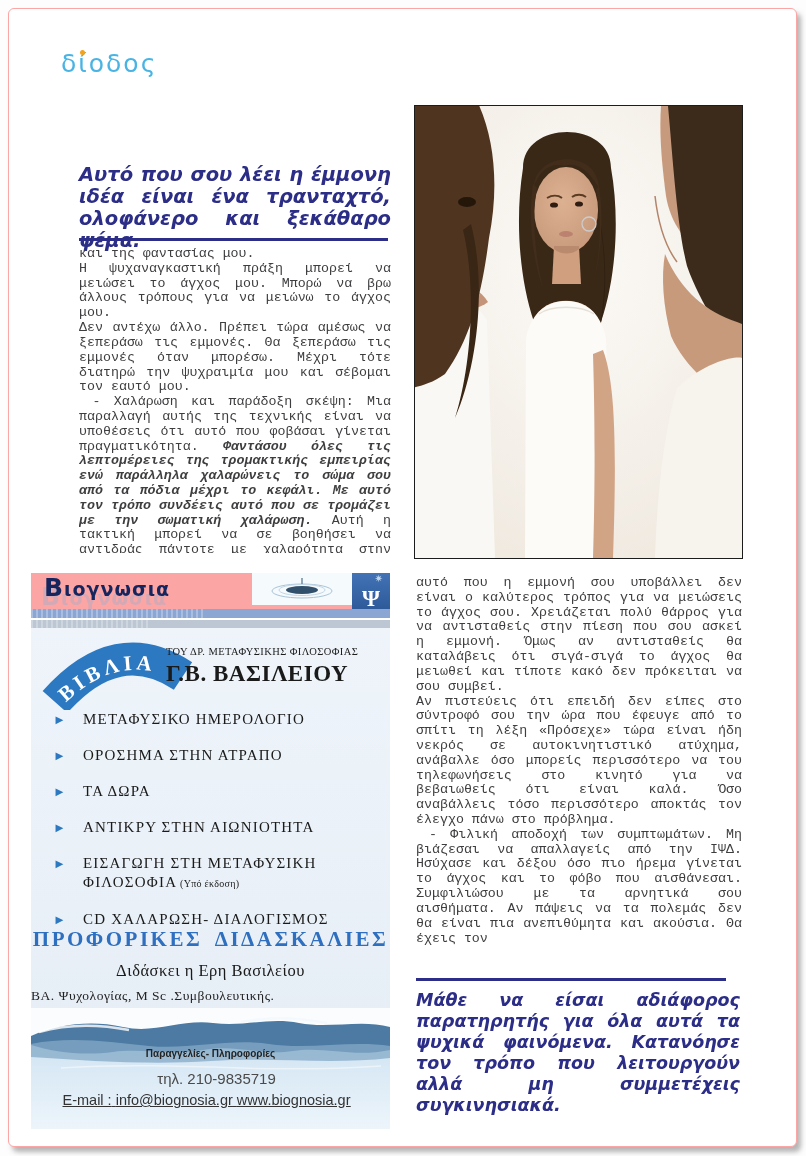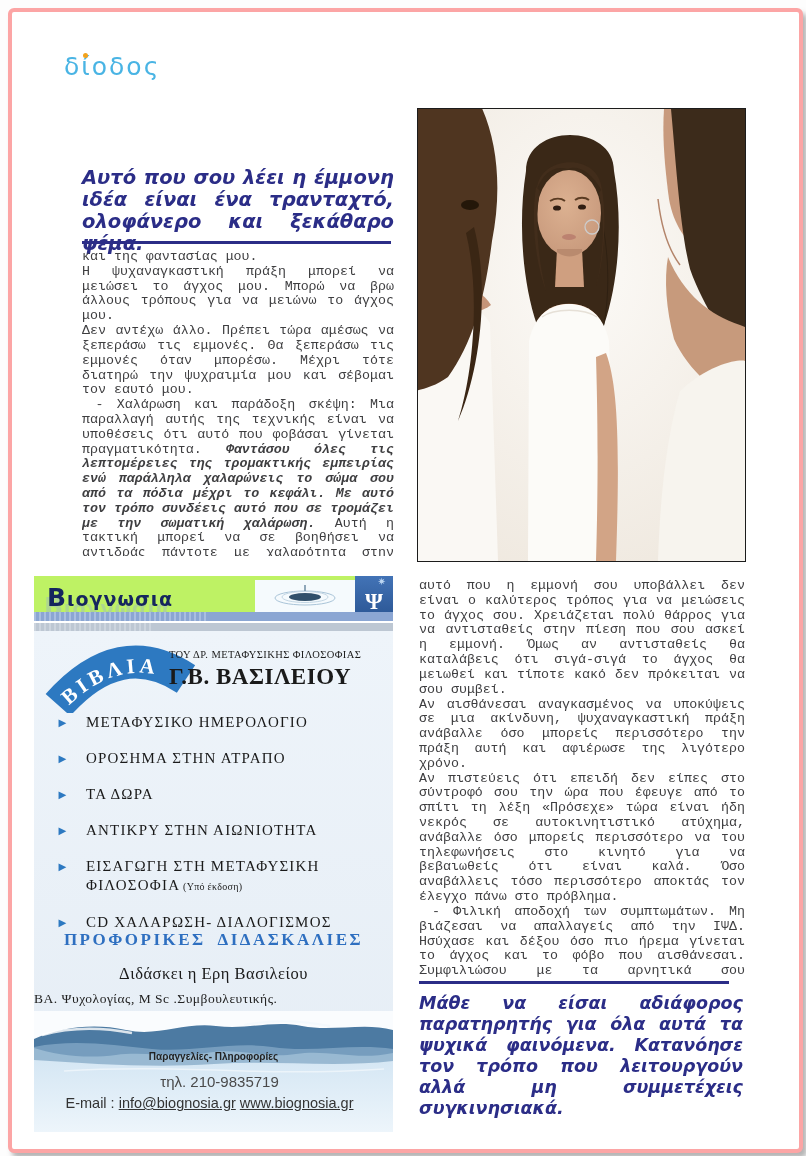--- a/index.html
+++ b/index.html
@@ -1,19 +1,19 @@
 <!DOCTYPE html>
 <html><head>
 <meta charset="utf-8">
 <style>
   html,body{margin:0;padding:0;background:#ffffff;}
   .stage{position:relative;width:806px;height:1156px;background:#fdfdfd;overflow:hidden;
          font-family:"DejaVu Sans",sans-serif;}
   .page{position:absolute;left:8px;top:8px;width:787px;height:1137px;background:#ffffff;
-        border:4px solid #fca5a5;border-radius:6px;box-shadow:4px 5px 5px rgba(110,110,110,.5);}
+        border:1px solid #fca5a5;border-radius:6px;box-shadow:4px 5px 5px rgba(110,110,110,.5);}
 
   
   .logo{position:absolute;left:52px;top:40px;font-size:25px;color:#49b4e4;letter-spacing:2px;}
   .logo-dot{position:absolute;left:19px;top:1px;width:5px;height:5px;border-radius:50%;background:#f2a21c;}
 
   
   .headline{position:absolute;left:70px;top:155px;width:312px;color:#2b2d87;
             font-size:19.5px;font-weight:bold;font-style:italic;line-height:1.13;text-align:justify;}
   .rule{position:absolute;height:2.5px;background:#2b2d87;}
   .rule-left{left:70px;top:229px;width:309px;}
@@ -30,21 +30,21 @@
   .callout{position:absolute;left:407px;top:981px;width:324px;color:#2b2d87;
            font-size:17.5px;font-weight:bold;font-style:italic;line-height:1.2;text-align:justify;}
 
   
   .photo{position:absolute;left:405px;top:96px;width:327px;height:452px;border:1.5px solid #1c1c1c;
          background:#f6f2ec;overflow:hidden;}
   .photo svg{display:block;width:100%;height:100%;}
 
   
   .ad{position:absolute;left:22px;top:564px;width:359px;height:556px;overflow:hidden;}
-  .ad-header{position:relative;height:36px;background:#bef264;display:flex;align-items:flex-end;}
+  .ad-header{position:relative;height:36px;background:#fca5a5;display:flex;align-items:flex-start;}
   .ad-brand{margin-left:13px;font-weight:bold;font-size:19px;color:#15265e;letter-spacing:1px;
             text-shadow:-3px 9px 0 rgba(150,176,208,.40);}
   .ad-brand::first-letter{font-size:25px;}
   .ad-ripple{margin-left:auto;width:100px;height:32px;background:#f5fafd;}
   .ad-psi{position:relative;width:38px;height:36px;background:linear-gradient(#4273b6,#2e5a99);
           color:#ffffff;text-align:center;}
   .ad-psi .psi-glyph{position:absolute;left:0;right:0;bottom:-1px;font-family:"Liberation Serif",serif;
           font-weight:bold;font-size:23px;line-height:1;}
   .ad-psi .psi-star{position:absolute;top:0;right:7px;font-size:10px;color:#bcd6f2;}
   .bar-blue{position:relative;height:9px;background:#8ba6d3;}
@@ -61,29 +61,29 @@
   .ad-subtitle{position:absolute;left:135px;top:18px;width:218px;font-size:10.5px;letter-spacing:.4px;color:#1c1c1c;}
   .ad-author{position:absolute;left:135px;top:33px;font-size:23px;font-weight:bold;letter-spacing:.5px;}
 
   .book-list{position:absolute;left:22px;top:82px;width:320px;}
   .book-row{display:flex;margin-bottom:17px;line-height:19px;}
   .book-bullet{width:30px;flex:none;color:#2d79c1;font-size:13px;line-height:19px;}
   .book-label{font-size:15px;letter-spacing:1.2px;}
   .book-note{font-size:10px;letter-spacing:.3px;}
 
   .lectures{position:absolute;left:0;right:0;top:299px;text-align:center;color:#2e6fc0;
-            font-size:17px;font-weight:bold;letter-spacing:2.5px;word-spacing:6px;}
+            font-size:21px;font-weight:bold;letter-spacing:2.5px;word-spacing:6px;}
   .teacher{position:absolute;left:0;right:0;top:333px;text-align:center;font-size:16.5px;letter-spacing:.5px;}
   .creds{position:absolute;left:0;right:0;top:360px;font-size:13.5px;letter-spacing:.5px;color:#222;}
 
   .water{position:absolute;left:0;right:0;bottom:0;height:121px;font-family:"Liberation Sans",sans-serif;}
   .water-svg{position:absolute;inset:0;width:100%;height:100%;}
   .orders{position:absolute;left:0;right:0;top:40px;text-align:center;font-size:10px;font-weight:bold;color:#222;}
   .phone{position:absolute;left:0;right:0;top:62px;text-align:center;font-size:15px;color:#4a4a4a;padding-left:12px;}
-  .email-line{position:absolute;left:0;right:8px;top:84px;text-align:center;font-size:14.5px;color:#333;}
+  .email-line{position:absolute;left:0;right:8px;top:84px;text-align:center;font-size:14.5px;color:#333;text-decoration:underline;}
   .email-line a{color:#333;text-decoration:underline;cursor:pointer;}
 </style>
 </head>
 <body>
 
 <div class="stage">
   <div class="page">
 
     <div class="logo">
       <span>δίοδος</span>
@@ -235,21 +235,20 @@
             <span>E-mail :</span>
             <a>info@biognosia.gr</a>
             <a>www.biognosia.gr</a>
           </div>
         </div>
       </div>
     </div>
 
     <div class="body-col body-right" id="right-paras">
         <p><span>αυτό που η εμμονή σου υποβάλλει δεν είναι ο καλύτερος τρόπος για να μειώσεις το άγχος σου. Χρειάζεται πολύ θάρρος για να αντισταθείς στην πίεση που σου ασκεί η εμμονή. Όμως αν αντισταθείς θα καταλάβεις ότι σιγά-σιγά το άγχος θα μειωθεί και τίποτε κακό δεν πρόκειται να σου συμβεί.</span></p>
-        <p><span>Αν αισθάνεσαι αναγκασμένος να υποκύψεις σε μια ακίνδυνη, ψυχαναγκαστική πράξη ανάβαλλε όσο μπορείς περισσότερο την πράξη αυτή και αφιέρωσε της λιγότερο χρόνο.</span></p>
         <p><span>Αν πιστεύεις ότι επειδή δεν είπες στο σύντροφό σου την ώρα που έφευγε από το σπίτι τη λέξη «Πρόσεχε» τώρα είναι ήδη νεκρός σε αυτοκινητιστικό ατύχημα, ανάβαλλε όσο μπορείς περισσότερο να του τηλεφωνήσεις στο κινητό για να βεβαιωθείς ότι είναι καλά. Όσο αναβάλλεις τόσο περισσότερο αποκτάς τον έλεγχο πάνω στο πρόβλημα.</span></p>
         <p><span>&nbsp;- Φιλική αποδοχή των συμπτωμάτων. Μη βιάζεσαι να απαλλαγείς από την ΙΨΔ. Ησύχασε και δέξου όσο πιο ήρεμα γίνεται το άγχος και το φόβο που αισθάνεσαι. Συμφιλιώσου με τα αρνητικά σου αισθήματα. Αν πάψεις να τα πολεμάς δεν θα είναι πια ανεπιθύμητα και ακούσια. Θα έχεις τον</span></p>
       </div>
     <div class="rule rule-right"></div>
     <div class="callout">Μάθε να είσαι αδιάφορος παρατηρητής για όλα αυτά τα ψυχικά φαινόμενα. Κατανόησε τον τρόπο που λειτουργούν αλλά μη συμμετέχεις συγκινησιακά.</div>
 
   </div>
 </div>
 
 </body></html>

